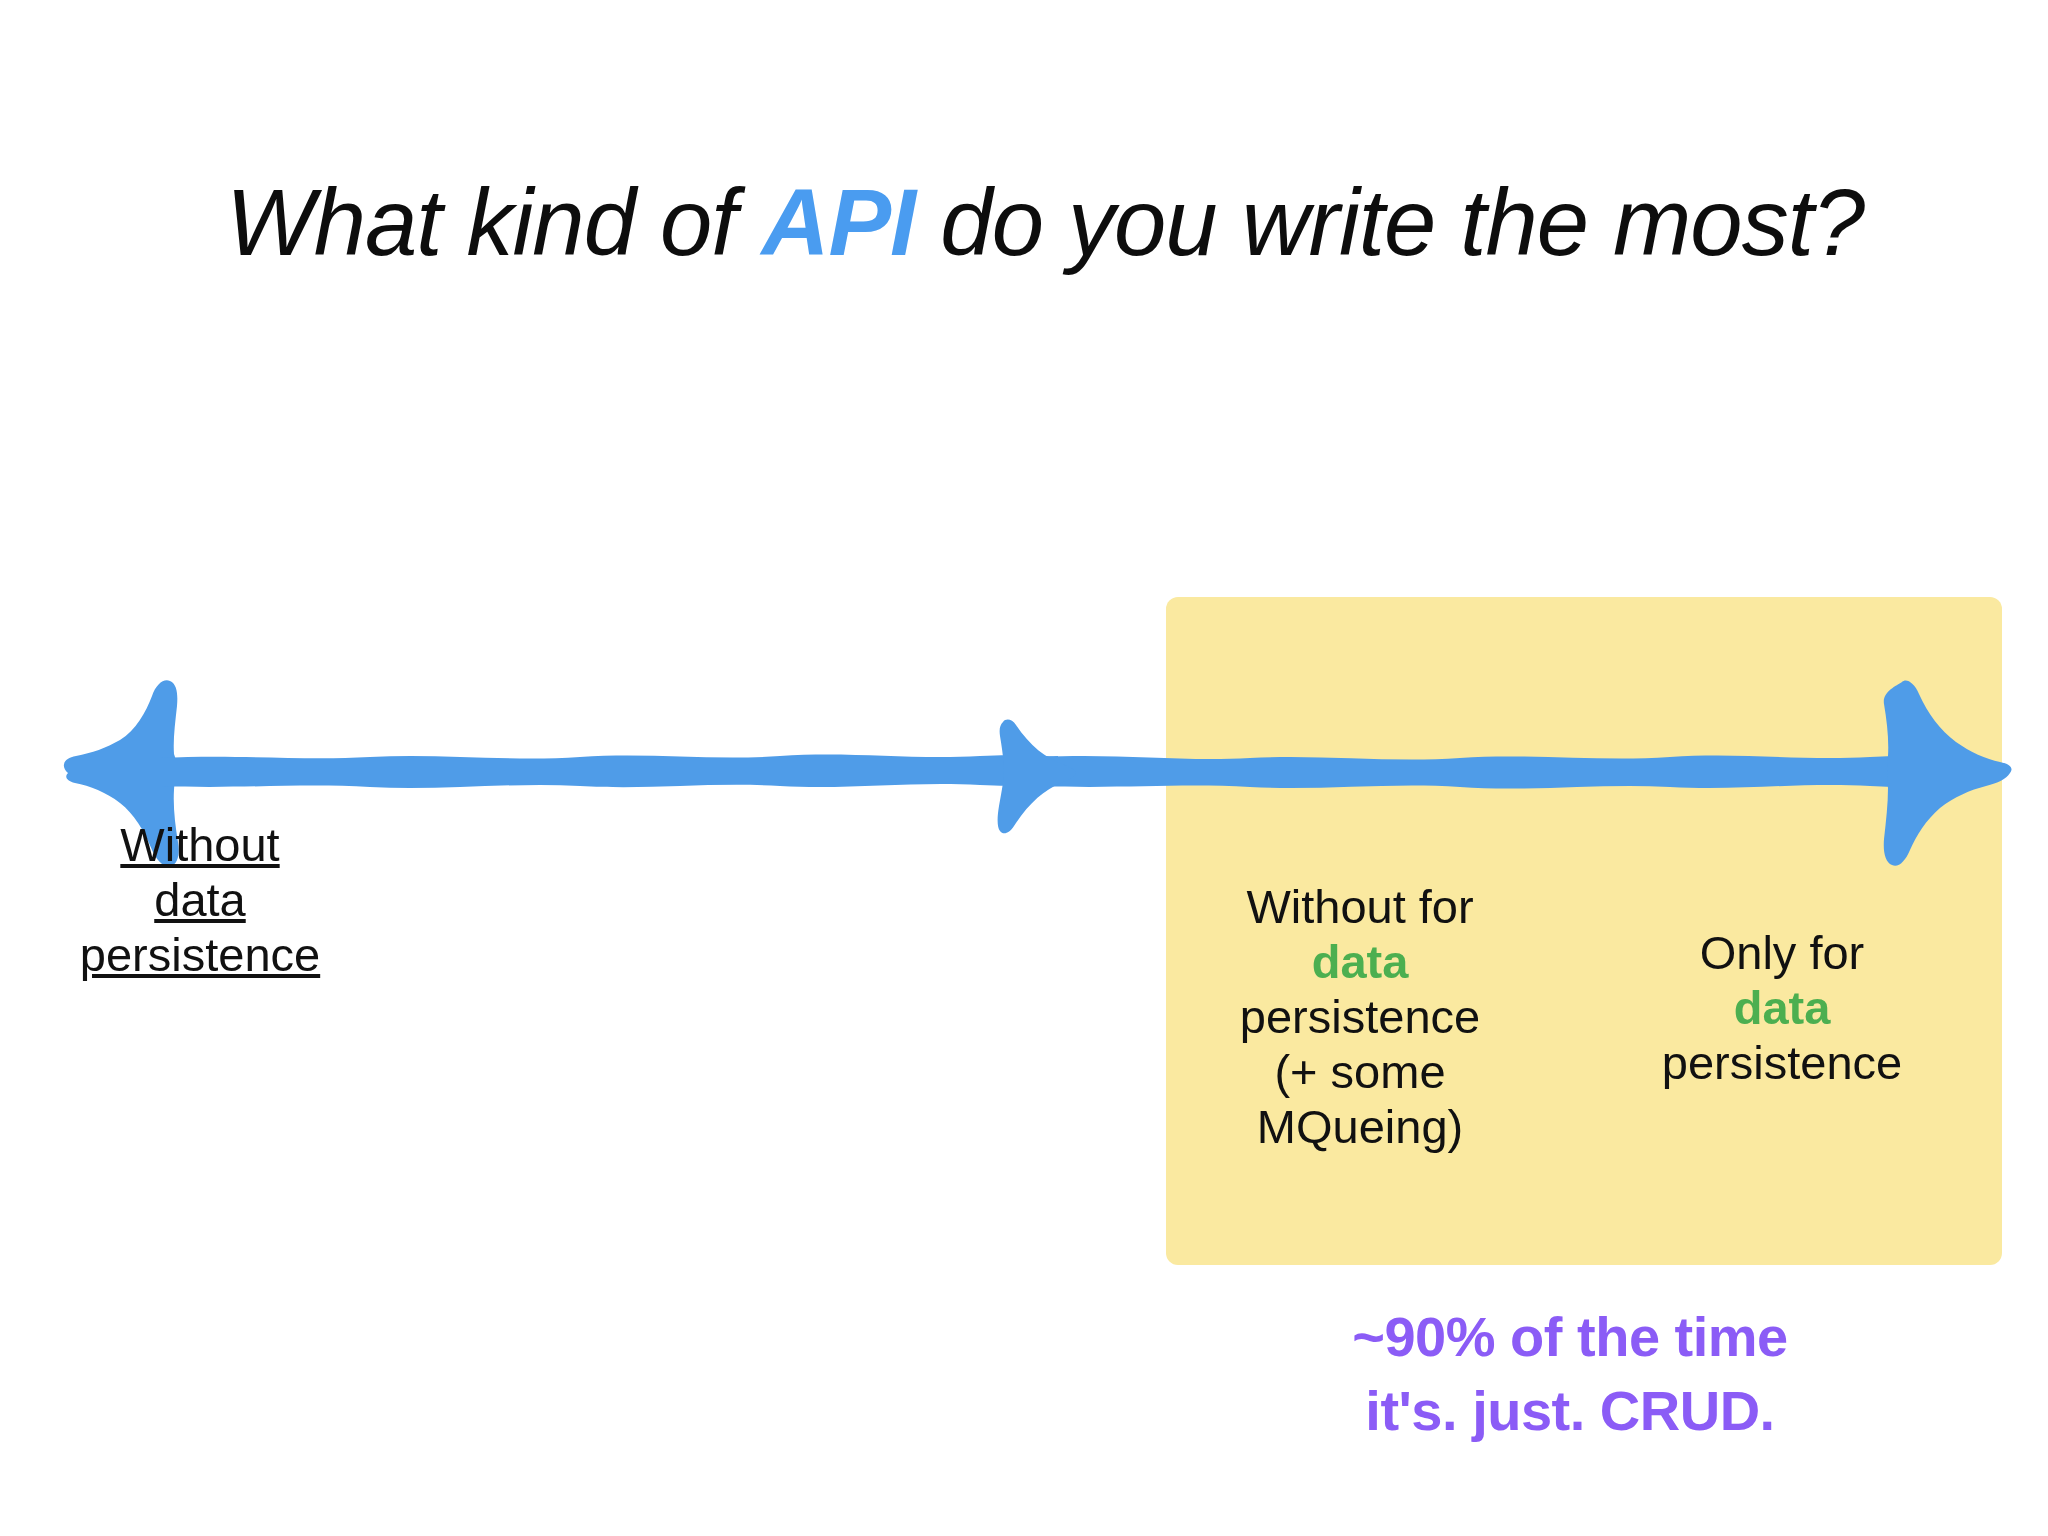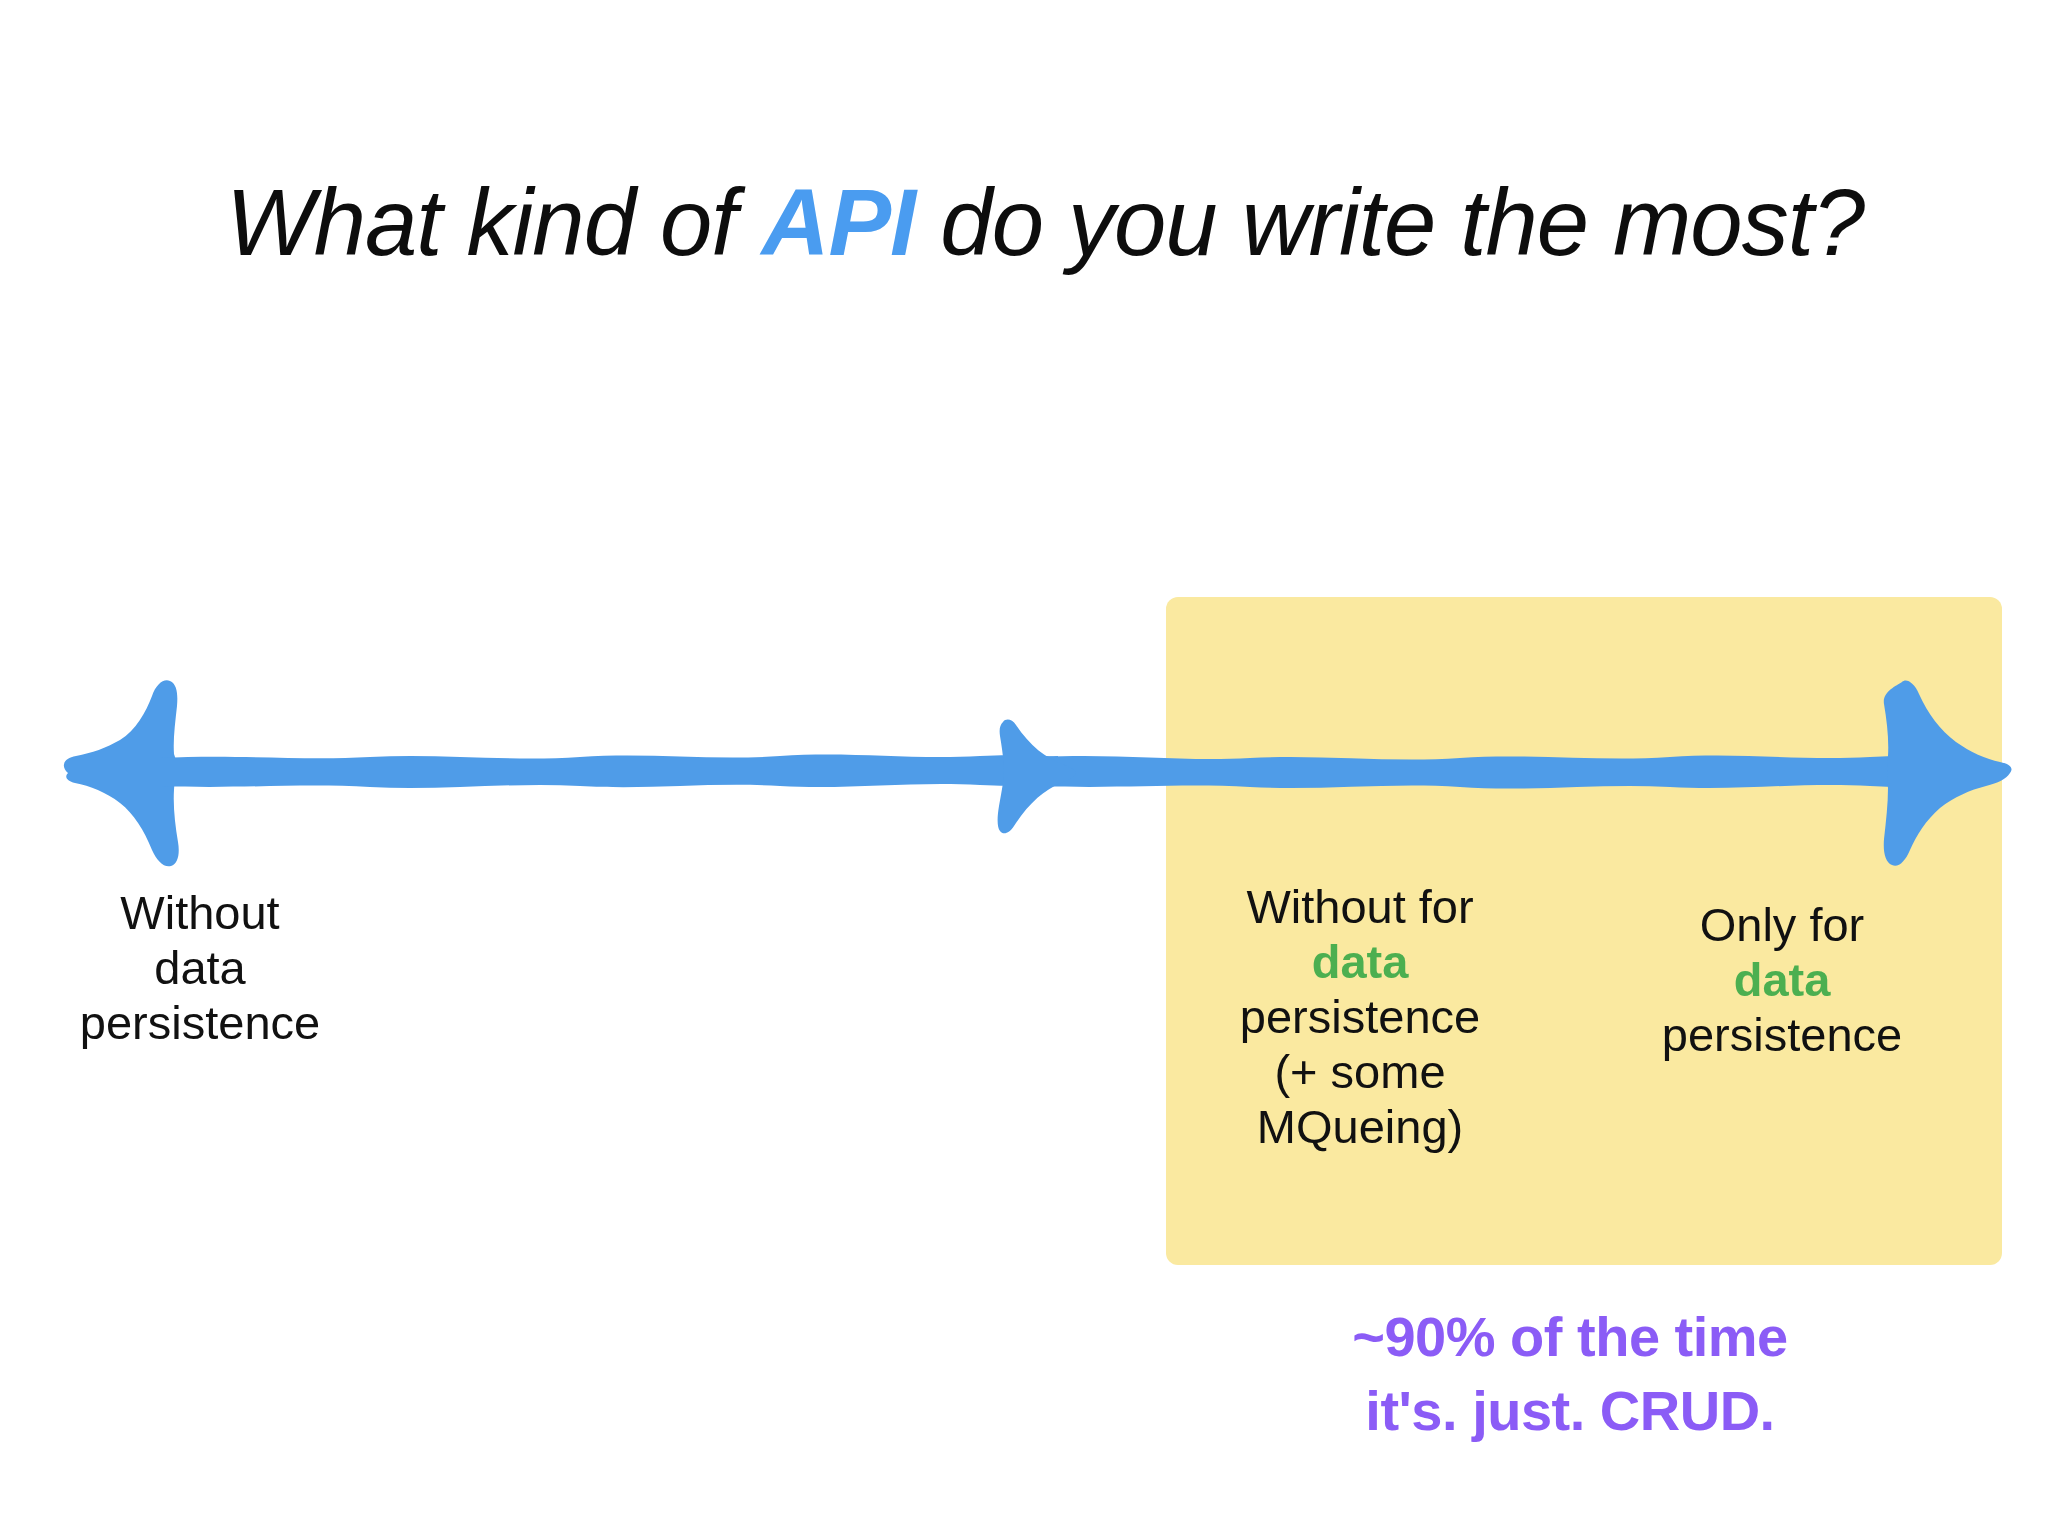--- a/index.html
+++ b/index.html
@@ -65,23 +65,23 @@
     font-weight: 400;
     line-height: 1.17;
     color: #111111;
     white-space: pre-line;
   }
   .axis-label .green {
     color: #4caf50;
     font-weight: 700;
   }
 
-  #label-left  { left: 0px;    top: 886px; width: 400px; }
+  #label-left  { left: 0px;    top: 818px; width: 400px; text-decoration: underline; }
   #label-mid   { left: 1168px; top: 880px; width: 384px; }
-  #label-right { left: 1576px; top: 898px; width: 412px; }
+  #label-right { left: 1576px; top: 926px; width: 412px; }
 
   
   #punchline {
     position: absolute;
     left: 1150px;
     top: 1300px;
     width: 840px;
     text-align: center;
     font-size: 56px;
     font-weight: 700;

